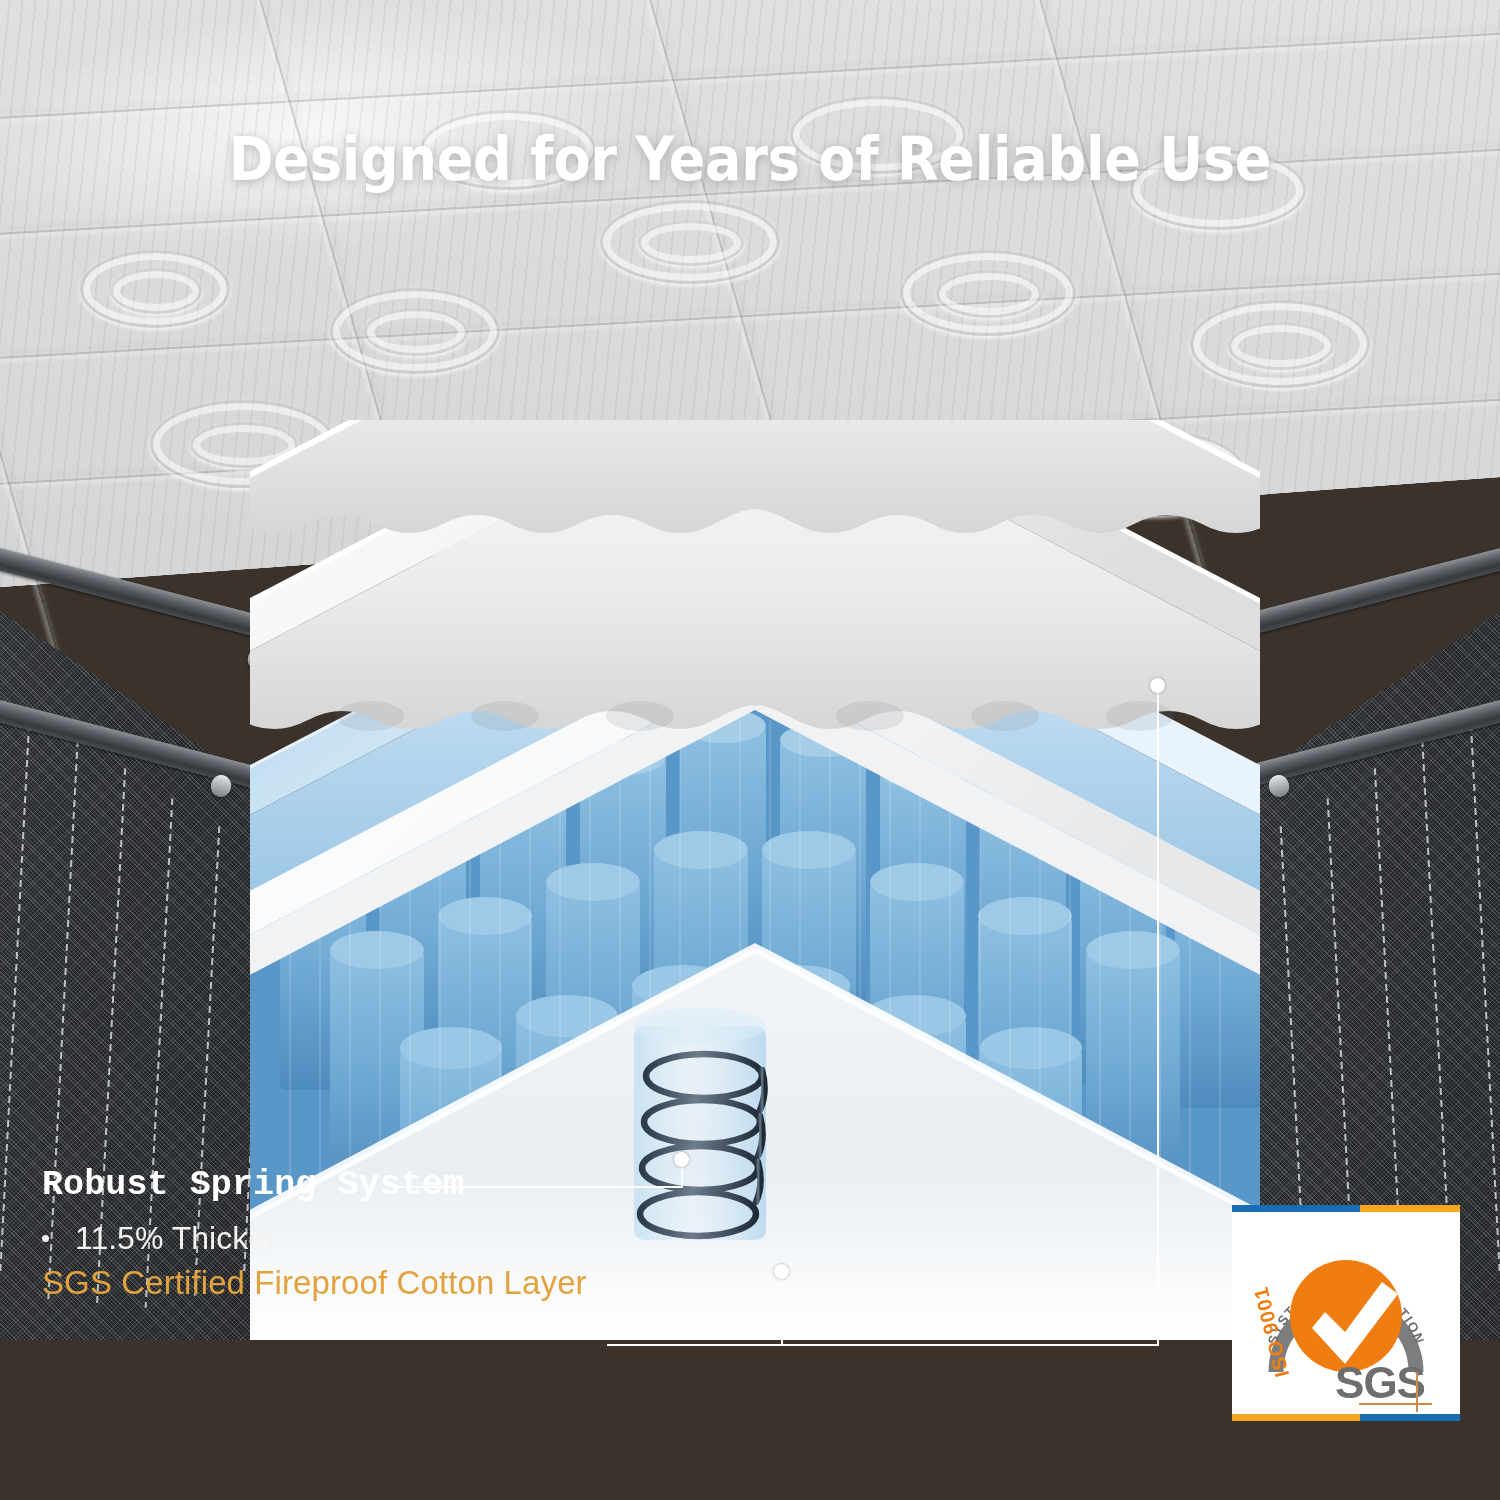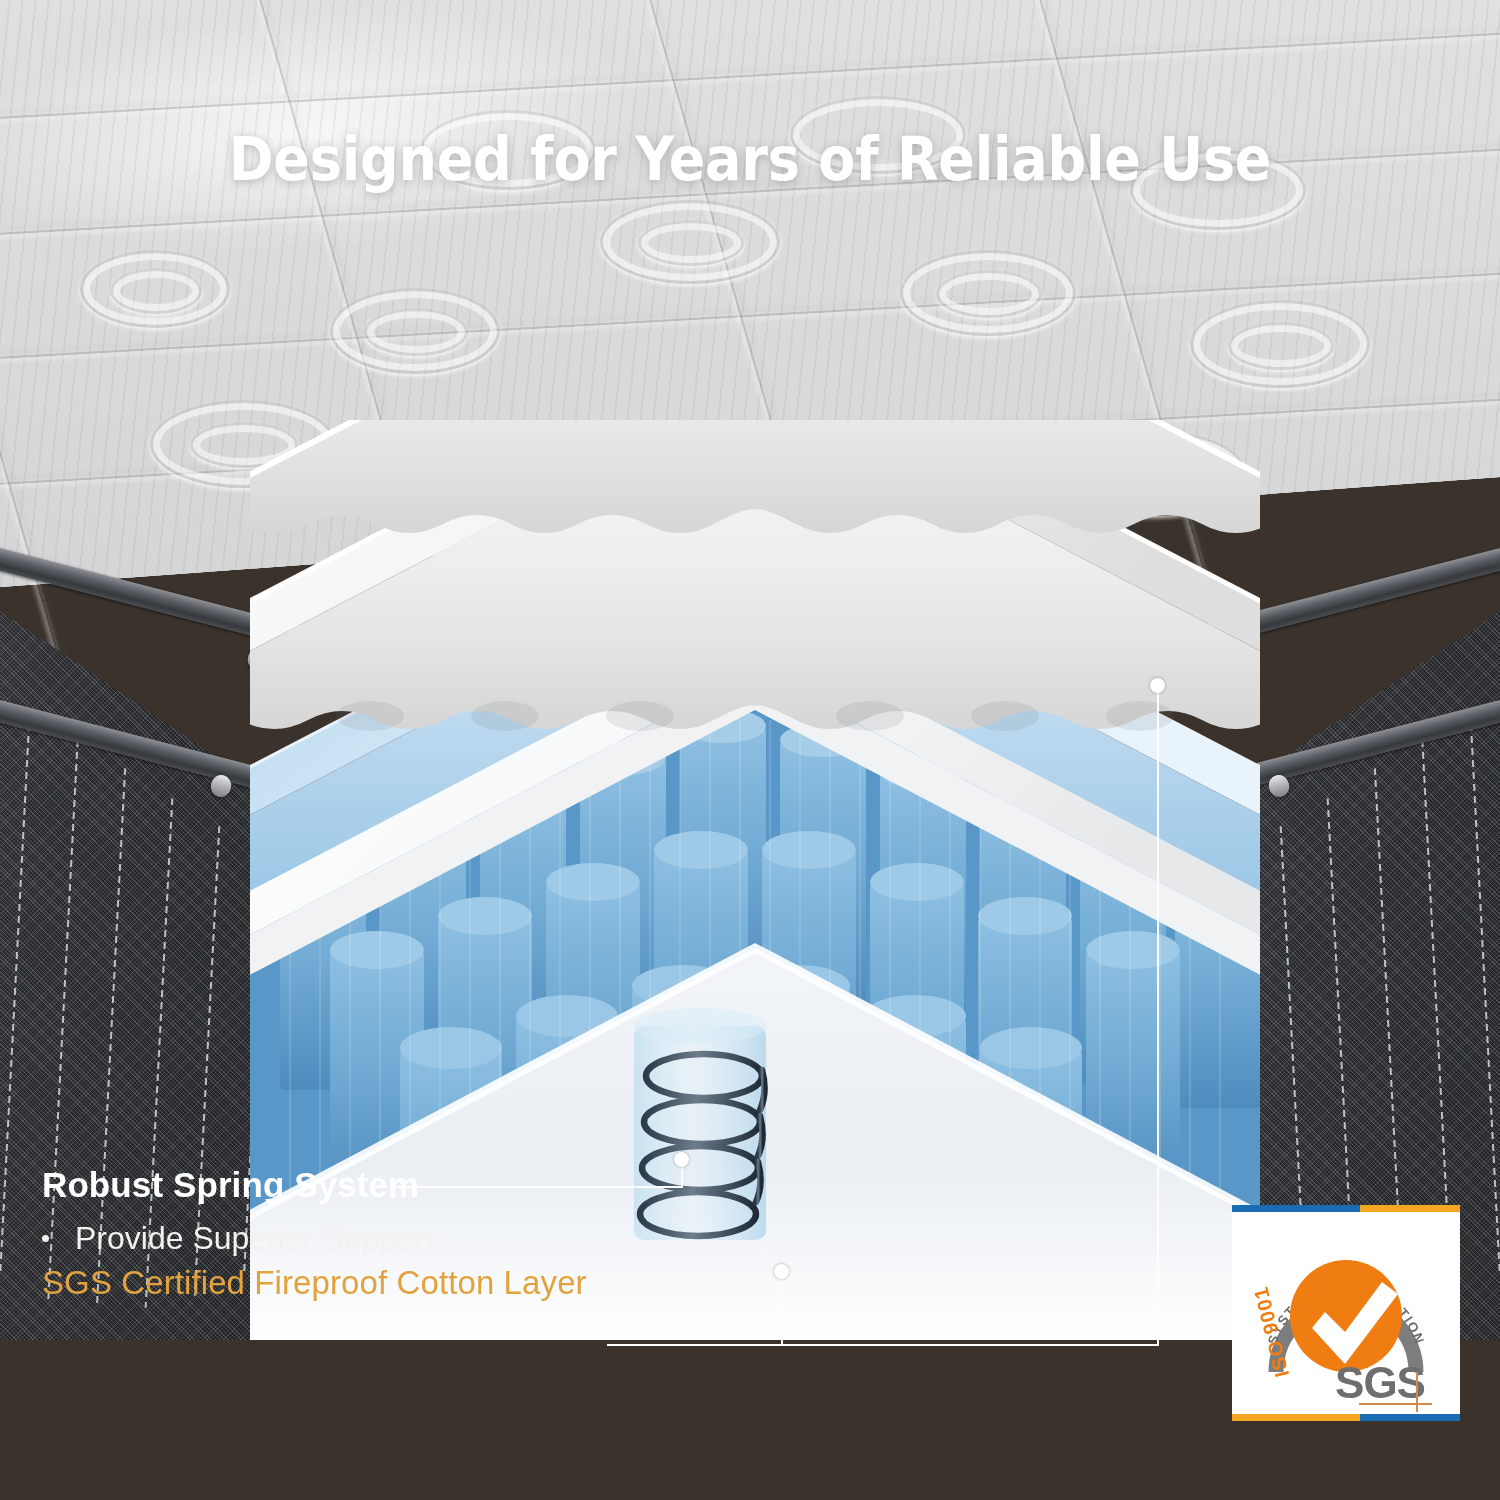--- a/index.html
+++ b/index.html
@@ -92,20 +92,21 @@
   .headline{
     position:absolute; left:0; top:124px; width:1500px; text-align:center;
     color:#ffffff; font-size:60px; font-weight:bold; letter-spacing:-.2px;
     font-family:"DejaVu Sans Condensed","Liberation Sans", sans-serif;
     text-shadow:0 2px 10px rgba(120,120,120,.45);
   }
   .callout{ position:absolute; color:#ffffff; }
   .co-title{
     left:42px; top:1165px; font-size:35px; font-weight:bold; letter-spacing:.1px;
     white-space:nowrap;
+    font-family:Liberation Mono, monospace;
   }
   .bullets{ position:absolute; left:42px; top:1222px; list-style:none; }
   .bullets li{
     display:flex; align-items:center; color:#f2f2f0;
     font-size:32px; line-height:1; margin-bottom:38px; white-space:nowrap;
   }
   .bullets li .bp{
     display:inline-block; width:7px; height:7px; border-radius:50%;
     background:#efefed; margin-right:26px; flex:0 0 auto;
   }
@@ -388,21 +389,21 @@
   <div class="lead lead-v" style="left:781px; top:1272px; height:74px;"></div>
   <div class="dot" style="left:774px; top:1264px;"></div>
 
   <div class="headline">Designed for Years of Reliable Use</div>
 
   <div class="callout co-title">Robust Spring System</div>
 
   <ul class="bullets">
     <li>
       <span class="bp"></span>
-      <span>Provide Superior Support</span>
+      <span>11.5% Thicker</span>
     </li>
   </ul>
 
   <div class="callout sgs-line">SGS Certified Fireproof Cotton Layer</div>
 
   <div class="badge">
     <div class="badge-bar top">
       <div class="bar-blue" style="width:56%;"></div>
       <div class="bar-orange" style="width:44%;"></div>
     </div>

